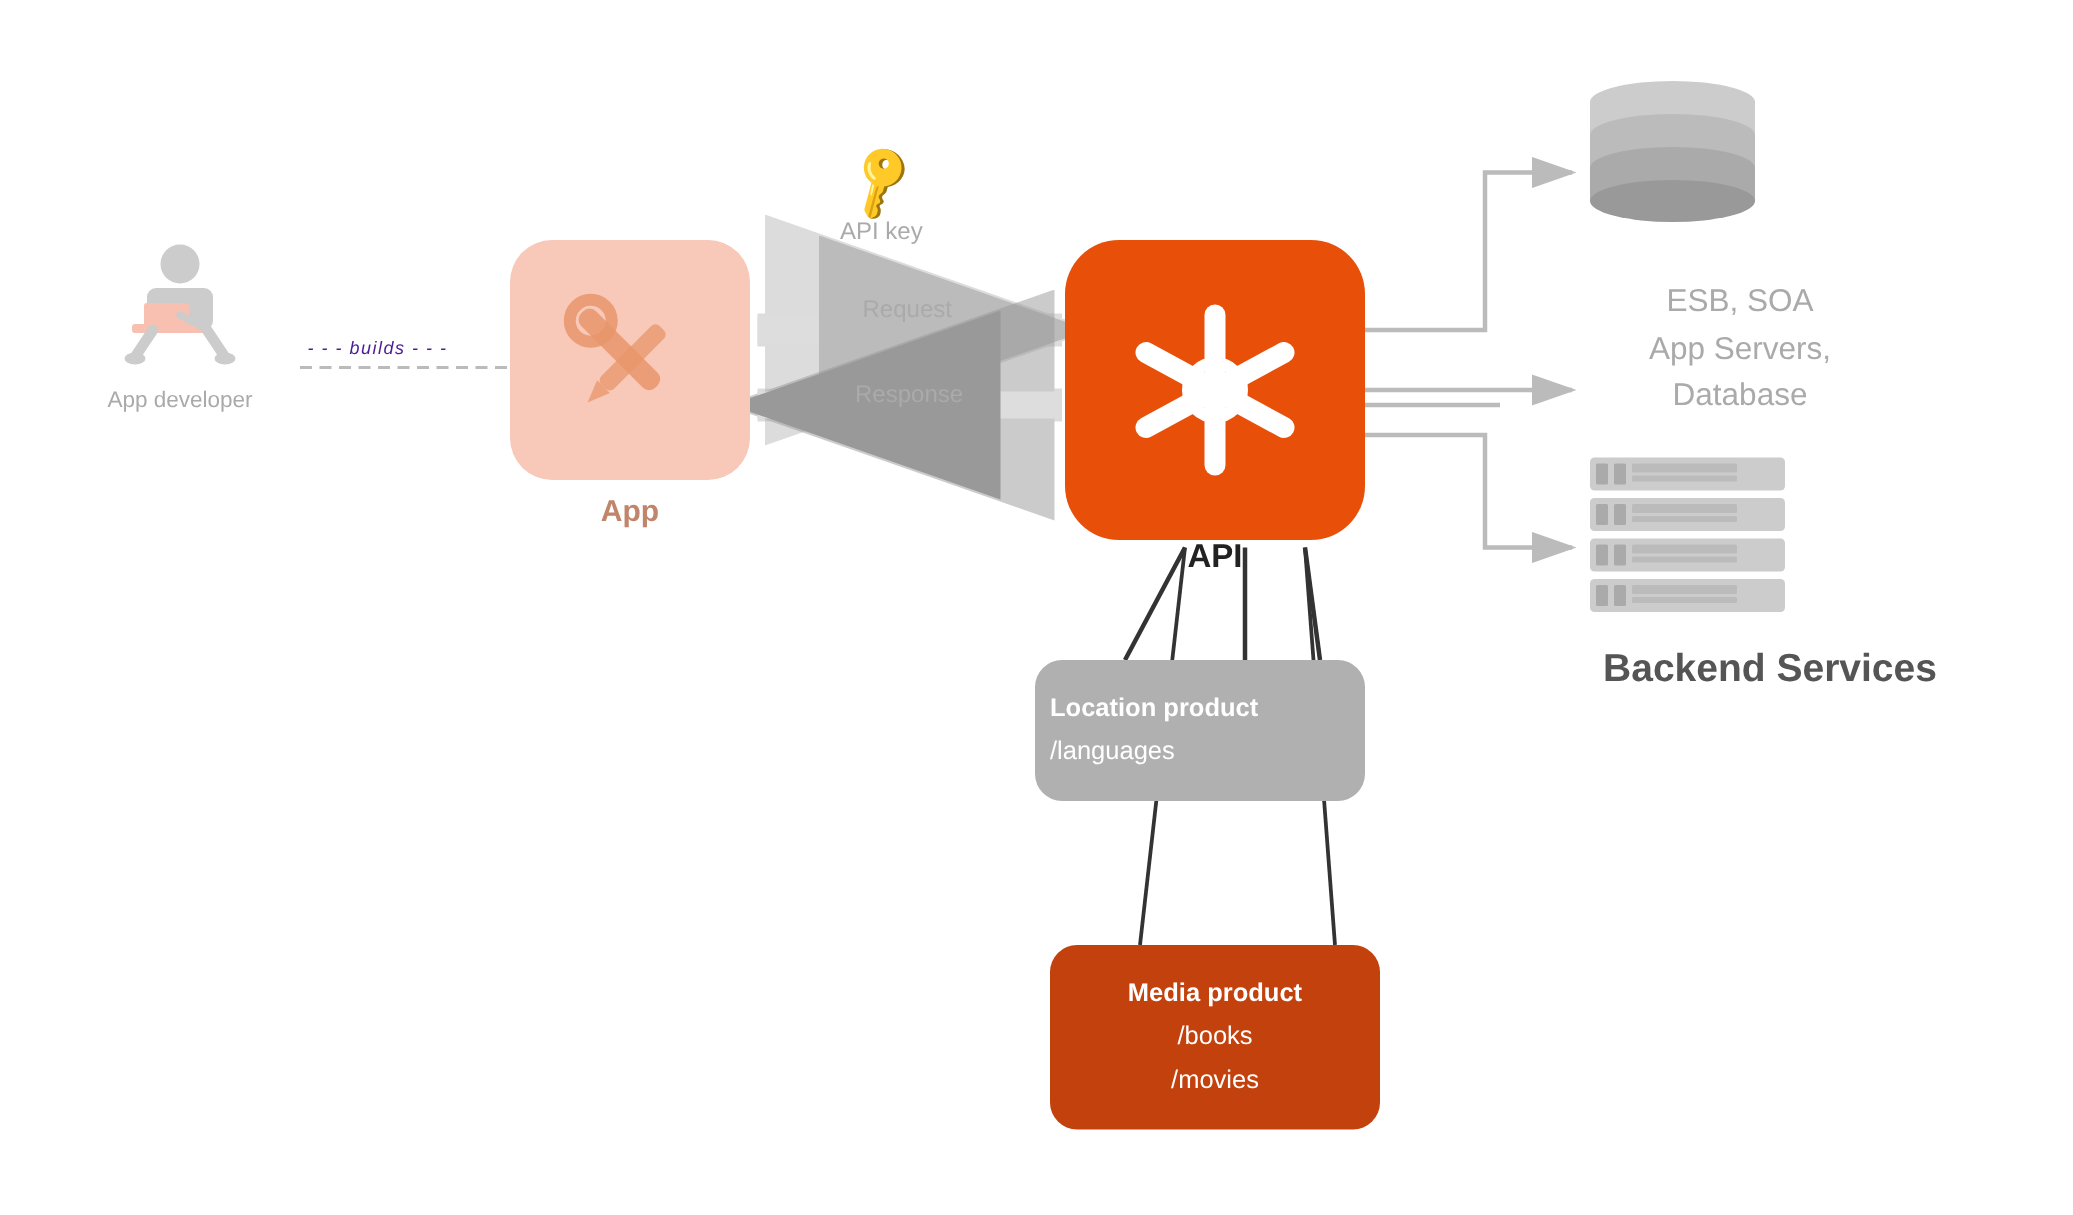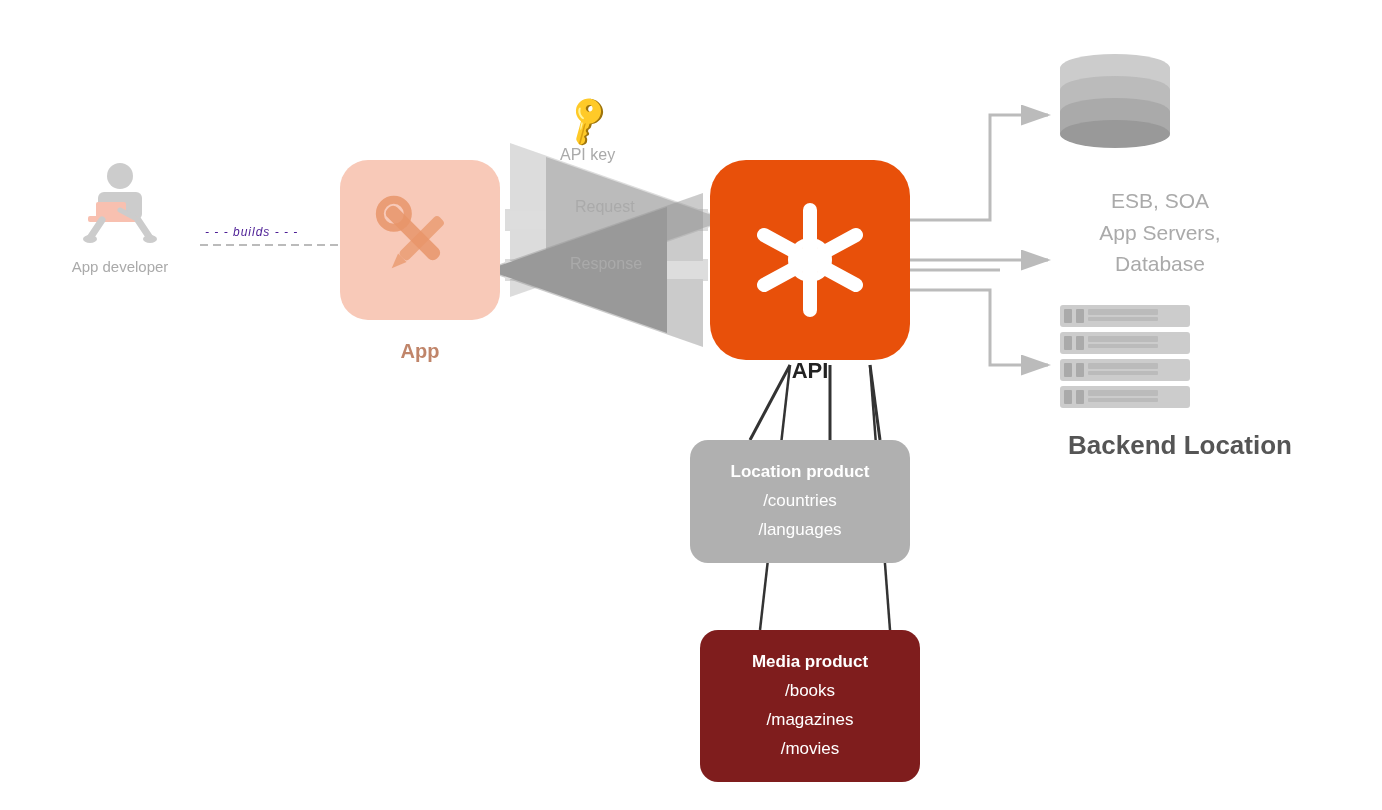--- a/index.html
+++ b/index.html
@@ -73,21 +73,20 @@
     }
     .app-label {
       position: absolute;
       left: 340px;
       top: 330px;
       width: 160px;
       text-align: center;
       color: #c0856a;
       font-size: 20px;
       font-weight: 600;
-      margin-top: 10px;
     }
 
     
     .tools-icon {
       width: 110px;
       height: 110px;
     }
 
     
     .api-key-area {
@@ -161,33 +160,33 @@
 
     
     .location-box {
       position: absolute;
       left: 690px;
       top: 440px;
       width: 220px;
       background: #b0b0b0;
       border-radius: 18px;
       padding: 18px 10px;
-      text-align: center;
+      text-align: left;
       color: #fff;
       font-size: 17px;
       line-height: 1.7;
     }
 
     
     .media-box {
       position: absolute;
       left: 700px;
       top: 630px;
       width: 220px;
-      background: #7f1d1d;
+      background: #c2410c;
       border-radius: 18px;
       padding: 18px 10px;
       text-align: center;
       color: #fff;
       font-size: 17px;
       line-height: 1.7;
     }
 
     
     .db-icon-top {
@@ -351,28 +350,26 @@
     <rect x="38" y="63" width="70" height="6" rx="1" fill="#bbb"></rect>
     <rect x="38" y="71" width="70" height="4" rx="1" fill="#bbb"></rect>
 
     <rect x="10" y="86" width="130" height="22" rx="3" fill="#ccc"></rect>
     <rect x="14" y="90" width="8" height="14" rx="1" fill="#aaa"></rect>
     <rect x="26" y="90" width="8" height="14" rx="1" fill="#aaa"></rect>
     <rect x="38" y="90" width="70" height="6" rx="1" fill="#bbb"></rect>
     <rect x="38" y="98" width="70" height="4" rx="1" fill="#bbb"></rect>
   </svg>
 
-  <div class="backend-label">Backend Location</div>
+  <div class="backend-label">Backend Services</div>
 
   <div class="location-box">
     <div style="font-weight:600; color:#fff;">Location product</div>
-    <div>/countries</div>
     <div>/languages</div>
   </div>
 
   <div class="media-box">
     <div style="font-weight:600; color:#fff;">Media product</div>
     <div>/books</div>
-    <div>/magazines</div>
     <div>/movies</div>
   </div>
 
 </div>
 
 </body></html>

